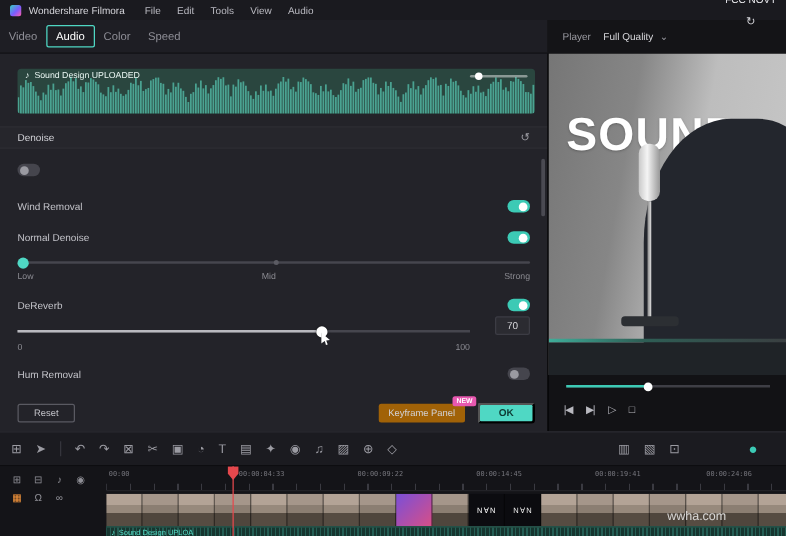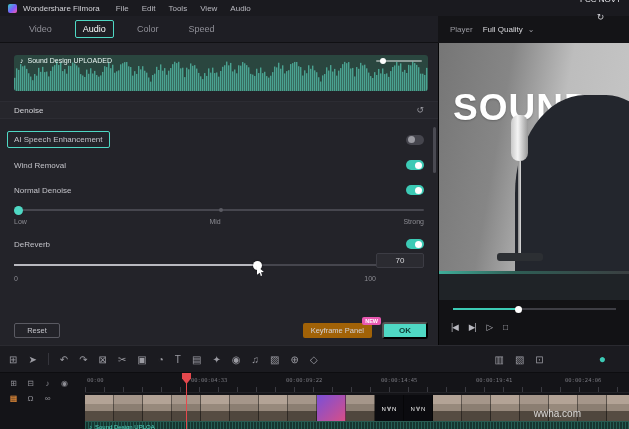--- a/index.html
+++ b/index.html
@@ -12,21 +12,21 @@
              display:flex; align-items:center; gap:6px; padding:0 8px; font-size:8px; color:#b9b9c0; z-index:6; }
   .logo { width:9px; height:9px; border-radius:2px;
           background:linear-gradient(135deg,#35d0c0 0%,#7a5cff 55%,#ff5ca8 100%); }
   .appname { color:#d4d4d9; }
   .menus { display:flex; gap:13px; margin-left:10px; }
   .menubar-right { margin-left:auto; display:flex; align-items:center; gap:8px; color:#ececf0;flex-direction:column; }
   .sync { font-size:9px; color:#cfcfd4; }
 
   
   .tabbar { position:absolute; top:16px; left:0; width:438px; height:27px; background:#1e1e24;
-            display:flex; align-items:center; gap:16px; padding-left:22px; font-size:9px; color:#8f8f97;
+            display:flex; align-items:center; padding-left:0; font-size:9px; color:#8f8f97;
             border-bottom:1px solid #101013; }
   .tab { padding:3px 7px; }
   .tab.active { color:#fff; border:1px solid #4fd8c4; border-radius:2px; }
   .playerbar { position:absolute; top:16px; left:438px; right:0; height:27px; background:#141417;
                display:flex; align-items:center; gap:10px; padding-left:12px; font-size:8px; color:#9a9aa1; }
   .quality { color:#d8d8dc; display:flex; align-items:center; gap:5px; }
   .chev { font-size:8px; color:#9a9aa1; }
 
   
   .left-panel { position:absolute; top:43px; left:0; width:438px; height:302px; background:#232329; }
@@ -62,21 +62,21 @@
             justify-content:space-between; font-size:7px; color:#8b8b92; }
 
   .sliderB { position:absolute; top:216px; left:14px; right:62px; height:12px; }
   .sliderB .track { position:absolute; top:5px; left:0; right:0; height:2px; background:#46464e; }
   .sliderB .fill  { position:absolute; top:5px; left:0; width:66%; height:2px; background:#b9b9bf; }
   .sliderB .handle { position:absolute; top:1.5px; left:66%; width:9px; height:9px; border-radius:50%;
                      background:#fff; box-shadow:0 0 2px rgba(0,0,0,.6); }
   .cursorArrow { position:absolute; top:7px; left:calc(66% + 4px); width:7px; height:10px; background:#fff;
                  clip-path:polygon(0 0,100% 60%,58% 63%,75% 95%,55% 100%,42% 68%,0 88%);
                  filter:drop-shadow(0 0 1px #000); z-index:3; }
-  .valbox { position:absolute; top:210px; right:14px; width:48px; height:15px; background:#2b2b31;
+  .valbox { position:absolute; top:210px; right:14px; width:28px; height:15px; background:#2b2b31;
             border:1px solid #3c3c44; border-radius:2px; color:#d8d8dc; font-size:8px;
             display:flex; align-items:center; justify-content:center; }
   .scaleB { position:absolute; top:232px; left:14px; right:62px; display:flex;
             justify-content:space-between; font-size:7px; color:#8b8b92; }
 
   .footer { position:absolute; top:276px; left:0; right:0; height:22px; display:flex;
             align-items:center; padding:0 10px 0 14px; }
   .reset-btn { width:46px; height:15px; border:1px solid #5a5a62; border-radius:2px; background:transparent;
                color:#c3c3c9; font-size:7.5px; display:flex; align-items:center; justify-content:center; }
   .kf-btn { margin-left:auto; position:relative; background:#a16207; color:#d2d2d7; font-size:7.5px;
@@ -401,21 +401,20 @@
         </span>
     </div>
   </div>
 
   <div class="prow denoise">
     <span>Denoise</span>
     <span class="reset-ic">↺</span>
   </div>
 
   <div class="prow r-ai">
-    <span class="hl-box">AI Speech Enhancement</span>
     <span class="toggle"></span>
   </div>
 
   <div class="prow r-wind">
     <span>Wind Removal</span>
     <span class="toggle on"></span>
   </div>
 
   <div class="prow r-normal">
     <span>Normal Denoise</span>
@@ -443,20 +442,24 @@
       <span class="fill"></span>
     <span class="handle"></span>
     <span class="cursorArrow"></span>
   </div>
   <div class="valbox">70</div>
   <div class="scaleB">
     <span>0</span>
     <span>100</span>
   </div>
 
+  <div class="prow r-hum">
+    <span>Hum Removal</span>
+    <span class="toggle"></span>
+  </div>
 
   <div class="footer">
     <button class="reset-btn">Reset</button>
     <span class="kf-btn">
       <span>Keyframe Panel</span>
       <span class="new-badge">NEW</span>
     </span>
     <button class="ok-btn">OK</button>
   </div>
 

